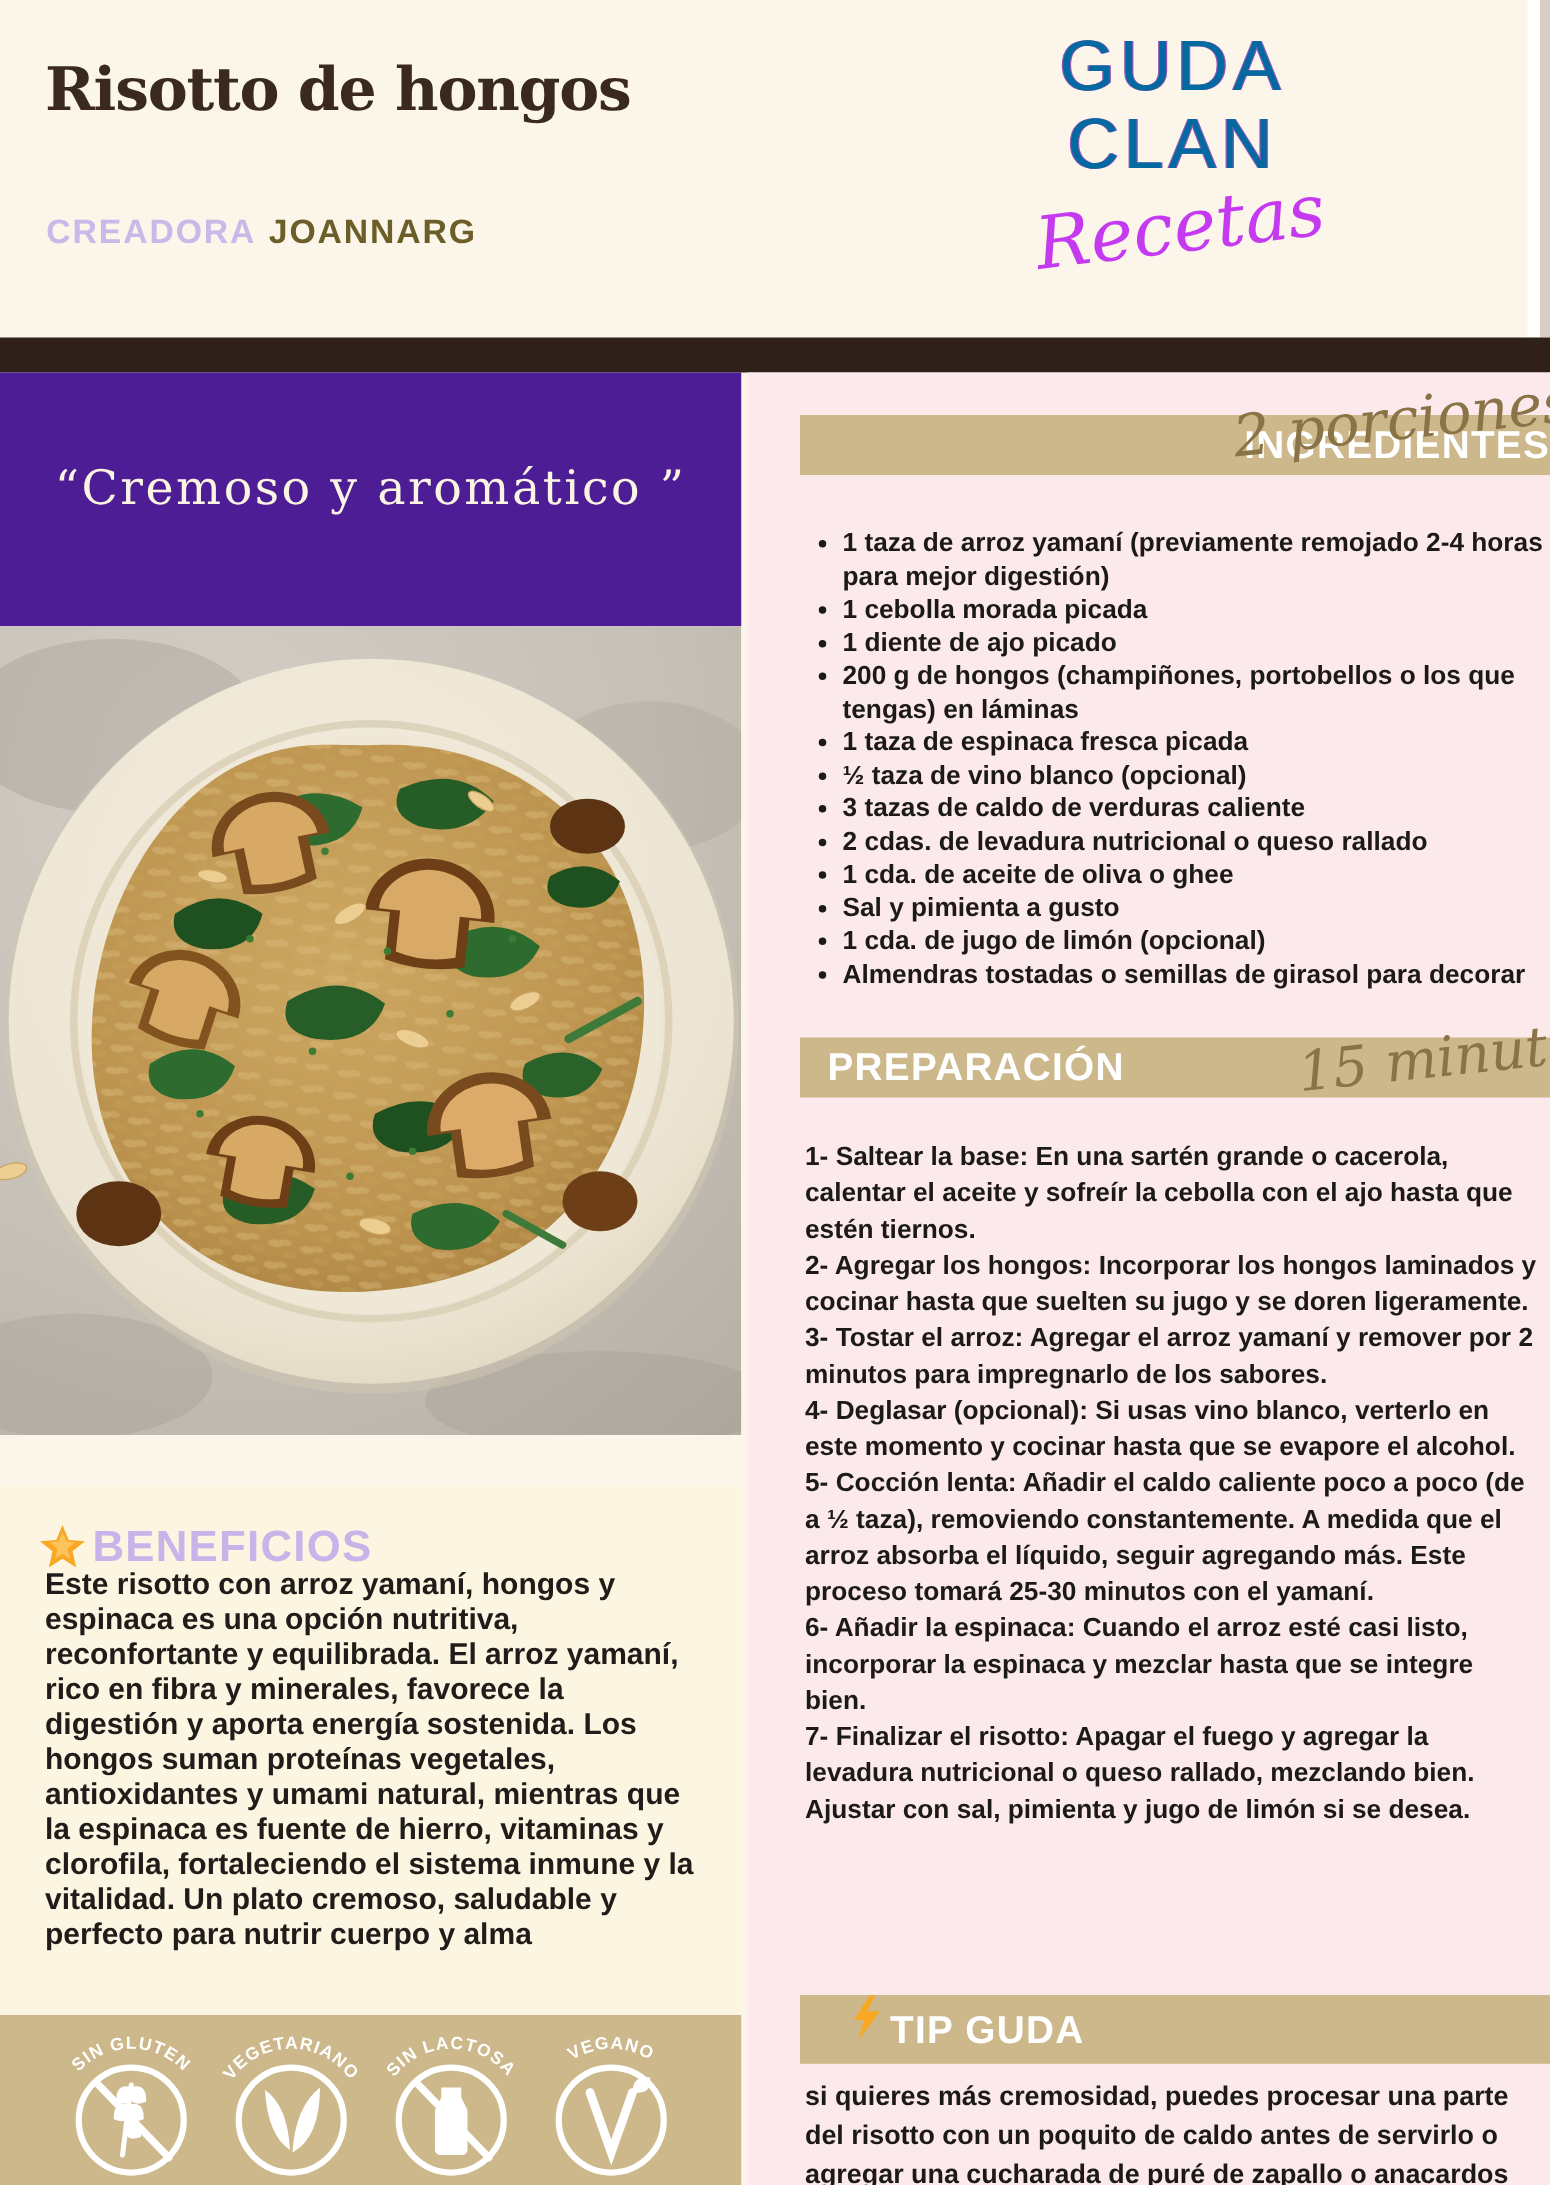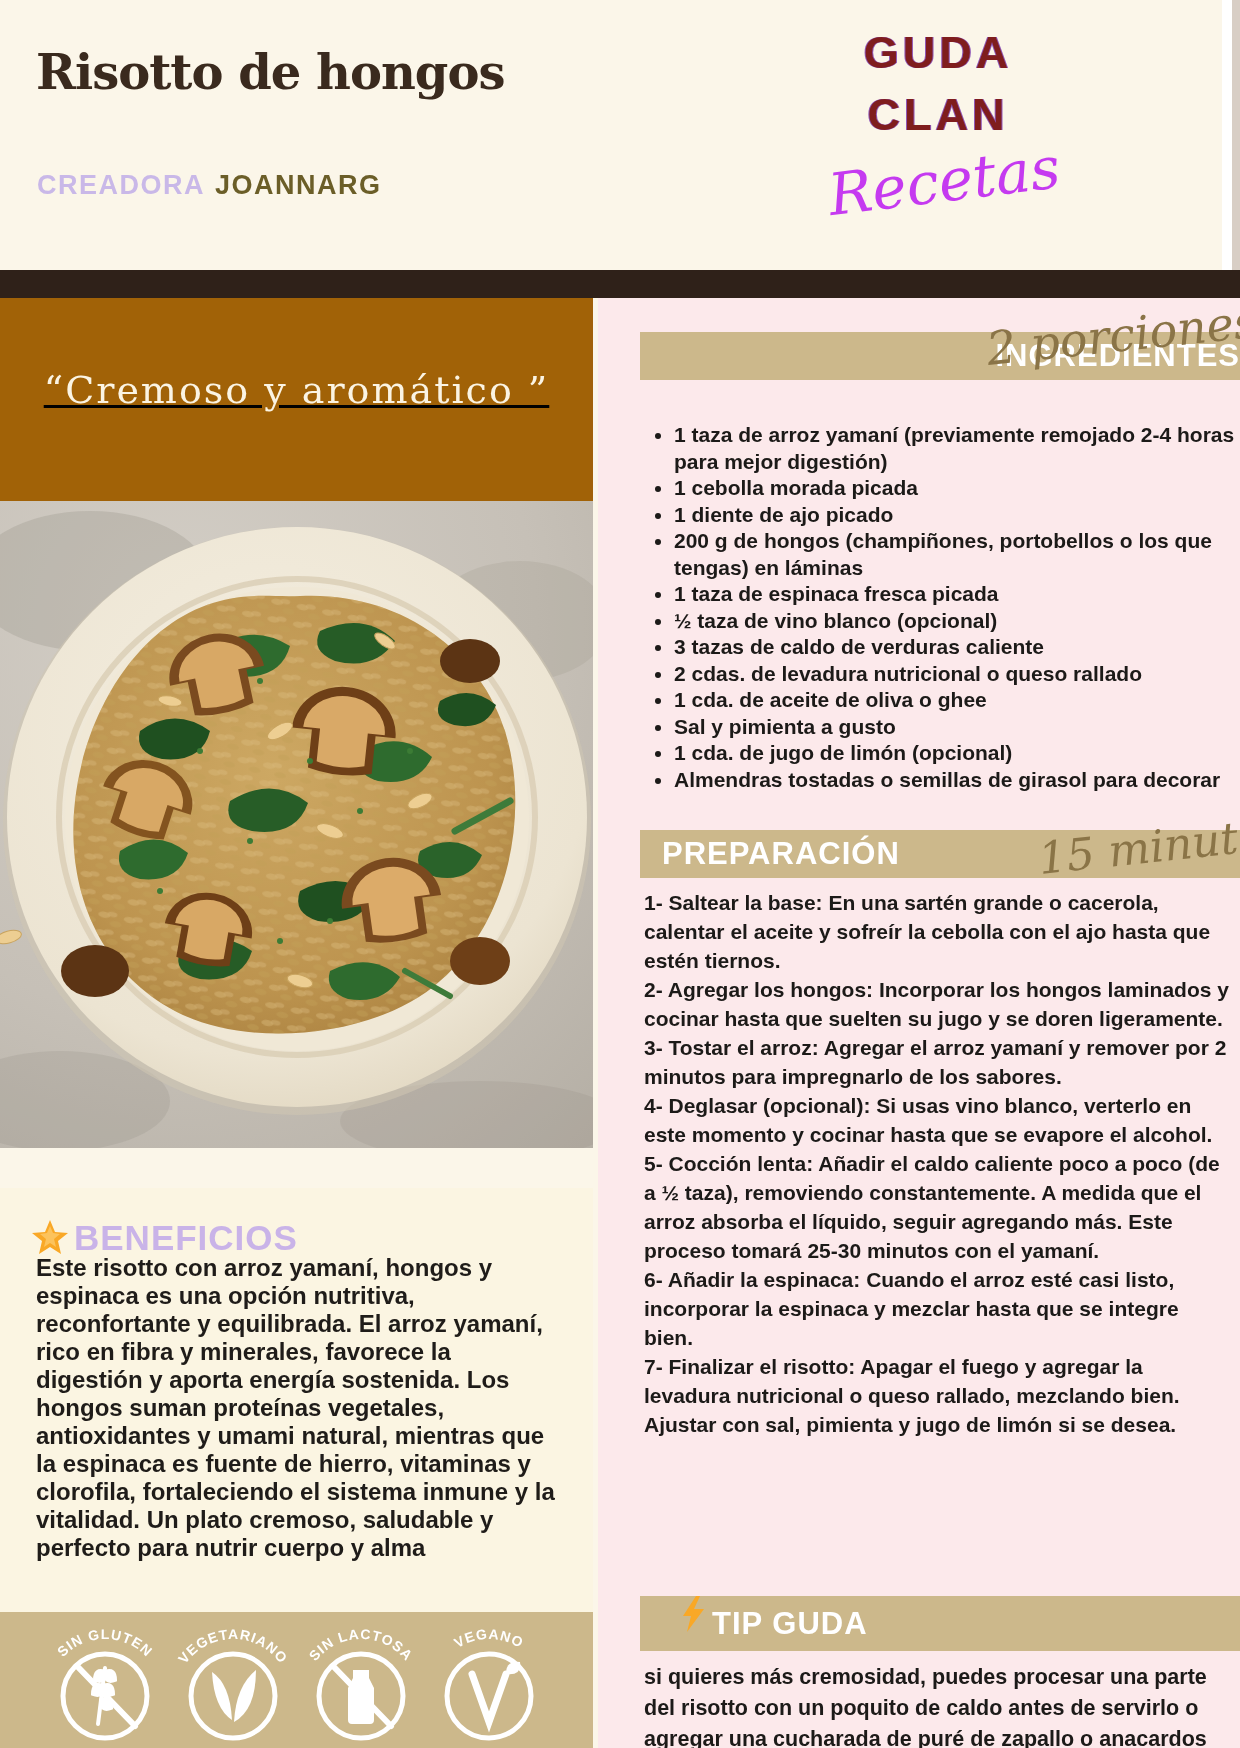--- a/index.html
+++ b/index.html
@@ -11,35 +11,35 @@
   .header{position:absolute;left:0;top:0;width:1240px;height:270px;background:#fbf6e9;}
   .page-title{
     position:absolute;left:36px;top:44px;
     font-family:"DejaVu Serif",serif;font-weight:bold;font-size:48px;color:#3a2a1e;letter-spacing:-1px;
   }
   .creator-row{position:absolute;left:37px;top:170px;font-size:27px;font-weight:bold;letter-spacing:1.5px;}
   .creator-label{color:#c9b8e8;}
   .creator-name{color:#6b5e28;margin-left:10px;}
   .logo{position:absolute;left:828px;top:22px;width:220px;text-align:center;}
   .logo-word{
-    font-size:45px;font-weight:bold;color:#7f1d1d;letter-spacing:4px;line-height:62px;
+    font-size:57px;font-weight:normal;color:#0369a1;letter-spacing:4px;line-height:62px;
     text-shadow:1px 0 #8f57b7,-1px 0 #8f57b7;
   }
   .logo-script{
     font-family:"DejaVu Serif",serif;font-style:italic;font-size:58px;color:#c53af0;
     transform:rotate(-7deg);display:block;margin-top:2px;
   }
   .edge-white{position:absolute;left:1222px;top:0;width:10px;height:270px;background:#ffffff;}
   .edge-gray{position:absolute;left:1232px;top:0;width:8px;height:270px;background:#d8cec5;}
   
   .divider{position:absolute;left:0;top:270px;width:1240px;height:28px;background:#2f2119;}
   
   .quote-block{
-    position:absolute;left:0;top:298px;width:593px;height:203px;background:#a16207;
-    display:flex;align-items:center;justify-content:center;text-decoration:underline;
+    position:absolute;left:0;top:298px;width:593px;height:203px;background:#4c1d95;
+    display:flex;align-items:center;justify-content:center;
   }
   .quote-text{
     font-family:"DejaVu Serif",serif;font-size:38px;color:#fbf4e3;letter-spacing:2px;
     margin-top:-20px;
   }
   .photo{position:absolute;left:0;top:501px;width:593px;height:647px;}
   .benefits{
     position:absolute;left:0;top:1148px;width:593px;height:464px;background:#fbf5e2;
     padding:0;box-sizing:border-box;margin-top:40px;
   }
@@ -70,21 +70,21 @@
     color:#8a7447;transform:rotate(-6deg);white-space:nowrap;
   }
   .note-porciones{left:388px;top:10px;font-size:46px;}
   .note-minutos{left:440px;top:522px;font-size:44px;}
   .ingredient-list{
     position:absolute;left:46px;top:124px;width:588px;margin:0;padding:0 0 0 30px;
     font-size:21px;font-weight:bold;color:#1c1a18;line-height:26.5px;
   }
   .ingredient-list li{margin:0;padding:0;}
   .steps{
-    position:absolute;left:46px;top:590px;width:588px;
+    position:absolute;left:46px;top:613px;width:588px;
     font-size:21px;font-weight:bold;color:#1c1a18;line-height:29px;
   }
   .steps p{margin:0;}
   .tip-text{
     position:absolute;left:46px;top:1364px;width:588px;
     font-size:21.5px;font-weight:bold;color:#1c1a18;line-height:31px;
   }
   .zap{margin:0 6px 0 18px;flex:0 0 auto;}
   .star{margin-right:4px;flex:0 0 auto;}
   .badge{width:118px;height:118px;}

